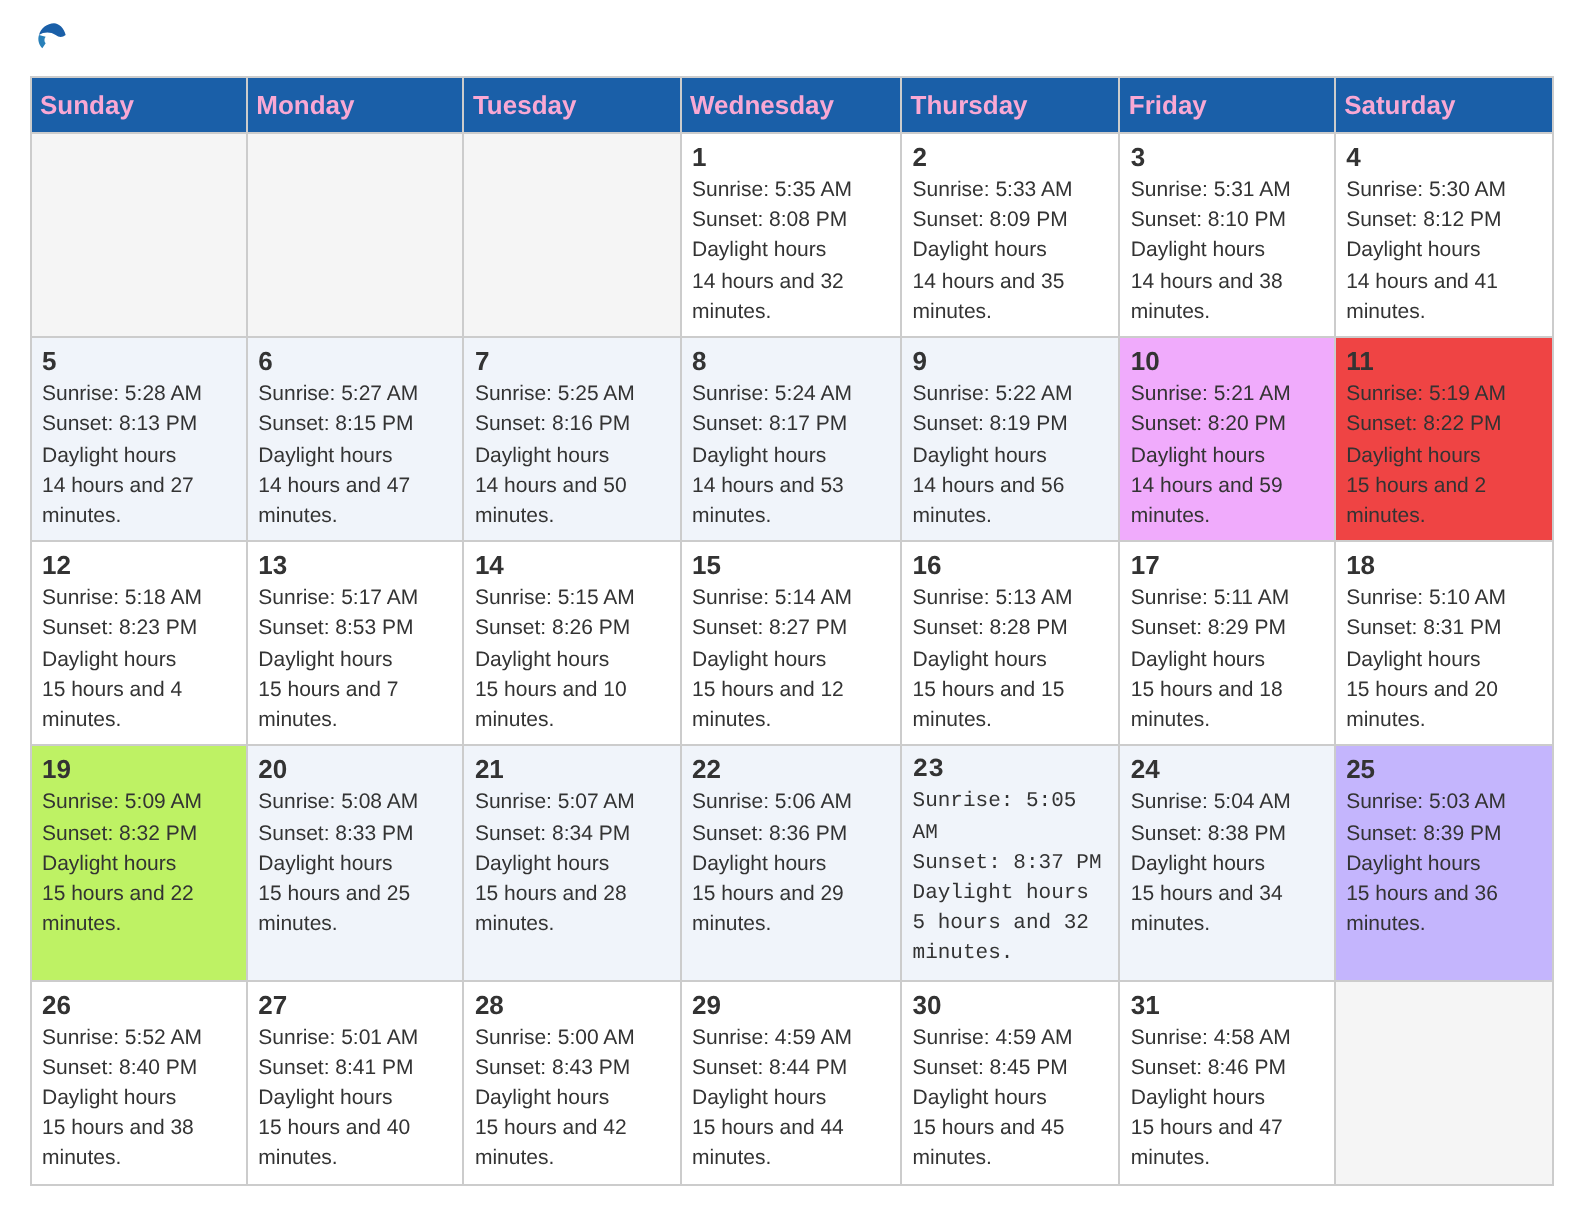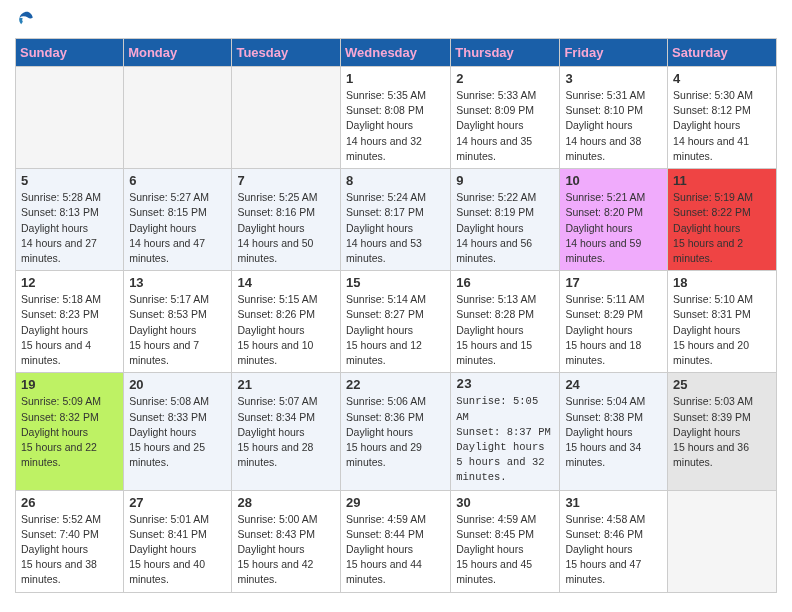--- a/index.html
+++ b/index.html
@@ -275,36 +275,36 @@
           </td>
           <td style="background: rgb(240, 244, 250); margin-left: 36px;">
             <span class="day-num">24</span>
         <div class="day-detail">
           <span>Sunrise: 5:04 AM</span><br>
           <span>Sunset: 8:38 PM</span><br>
           <span>Daylight hours</span><br>
           <span>15 hours and 34 minutes.</span>
         </div>
           </td>
-          <td style="background: #e5e5e5;">
+          <td style="background: #c4b5fd;">
             <span class="day-num">25</span>
         <div class="day-detail">
           <span>Sunrise: 5:03 AM</span><br>
           <span>Sunset: 8:39 PM</span><br>
           <span>Daylight hours</span><br>
           <span>15 hours and 36 minutes.</span>
         </div>
           </td>
         </tr>
         <tr>
           <td>
             <span class="day-num">26</span>
         <div class="day-detail">
           <span>Sunrise: 5:52 AM</span><br>
-          <span>Sunset: 7:40 PM</span><br>
+          <span>Sunset: 8:40 PM</span><br>
           <span>Daylight hours</span><br>
           <span>15 hours and 38 minutes.</span>
         </div>
           </td>
           <td>
             <span class="day-num">27</span>
         <div class="day-detail">
           <span>Sunrise: 5:01 AM</span><br>
           <span>Sunset: 8:41 PM</span><br>
           <span>Daylight hours</span><br>

